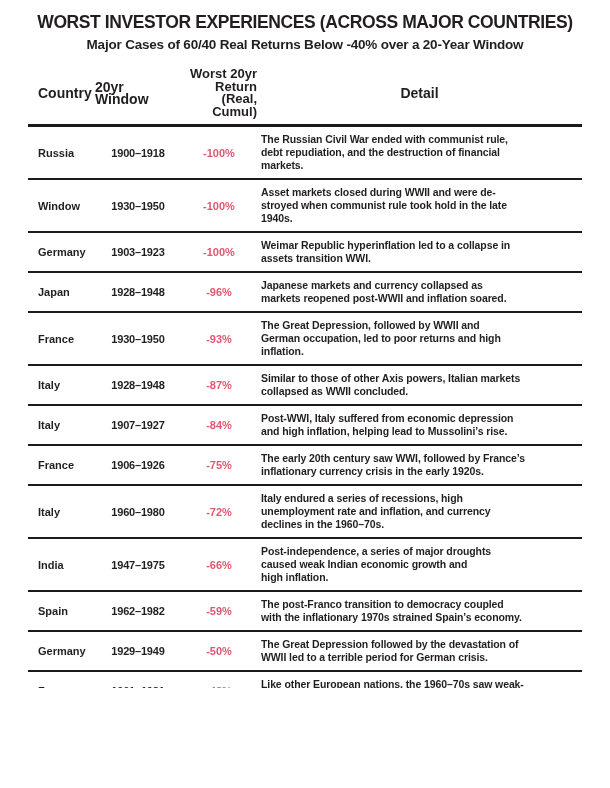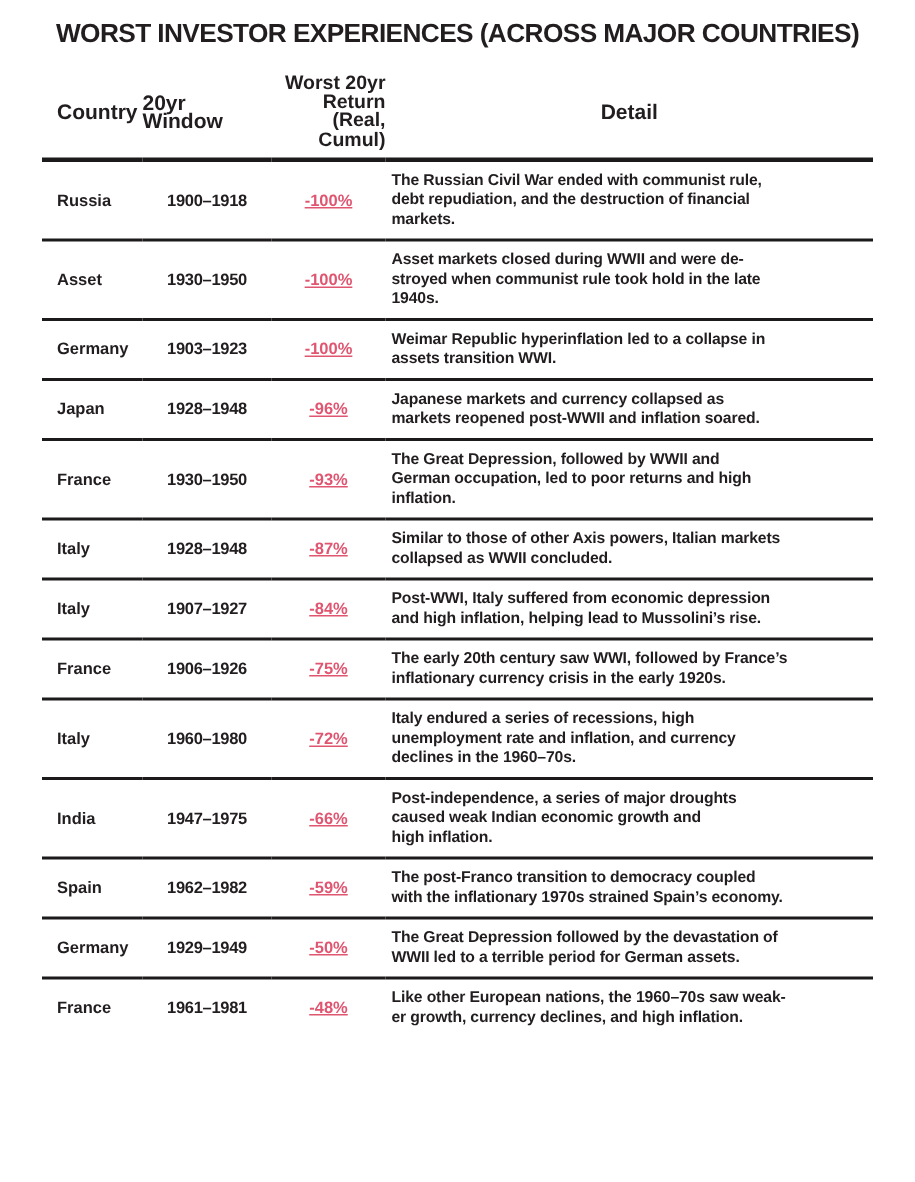--- a/index.html
+++ b/index.html
@@ -49,21 +49,21 @@
   th { font-size: 14px; line-height: 12.5px; }
   th.c-country { text-align: left; padding-left: 10px; }
   th.c-window { text-align: left; }
   th.c-return { text-align: right; white-space: pre-line; font-size: 13px; }
   th.c-detail { text-align: center; }
   td.c-country {
     text-align: left; padding-left: 10px;
     font-size: 11px;
   }
   td.c-window { text-align: center; font-size: 11px; letter-spacing: -0.2px; }
-  td.c-return { text-align: center; font-size: 11px; color: #e05671; text-decoration: underline; }
+  td.c-return { text-align: center; font-size: 11px; color: #e05671; }
   td.c-detail {
     text-align: left;
     font-size: 10.5px;
     line-height: 13px;
     white-space: pre;
     padding-left: 4px;
     letter-spacing: -0.1px;
   }
   .pagenum {
     position: absolute;
@@ -75,20 +75,21 @@
     text-align: right;
   }
   .pagenum-row { position: relative; height: 20px; }
 </style>
 </head>
 <body>
 
 <div class="page">
 
   <div class="title">WORST INVESTOR EXPERIENCES (ACROSS MAJOR COUNTRIES)</div>
+  <div class="subtitle">Major Cases of 60/40 Real Returns Below -40% over a 20-Year Window</div>
 
   <table class="returns">
     <colgroup>
       <col class="c1">
         <col class="c2">
         <col class="c3">
         <col class="c4">
     </colgroup>
     <thead>
       <tr>
@@ -103,21 +104,21 @@
     <tbody>
       <tr>
           <td class="c-country">Russia</td>
           <td class="c-window">1900–1918</td>
           <td class="c-return">-100%</td>
           <td class="c-detail">The Russian Civil War ended with communist rule,
 debt repudiation, and the destruction of financial
 markets.</td>
         </tr>
         <tr>
-          <td class="c-country">Asset</td>
+          <td class="c-country">Window</td>
           <td class="c-window">1930–1950</td>
           <td class="c-return">-100%</td>
           <td class="c-detail">Asset markets closed during WWII and were de-
 stroyed when communist rule took hold in the late
 1940s.</td>
         </tr>
         <tr>
           <td class="c-country">Germany</td>
           <td class="c-window">1903–1923</td>
           <td class="c-return">-100%</td>
@@ -181,21 +182,21 @@
           <td class="c-window">1962–1982</td>
           <td class="c-return">-59%</td>
           <td class="c-detail">The post-Franco transition to democracy coupled
 with the inflationary 1970s strained Spain’s economy.</td>
         </tr>
         <tr>
           <td class="c-country">Germany</td>
           <td class="c-window">1929–1949</td>
           <td class="c-return">-50%</td>
           <td class="c-detail">The Great Depression followed by the devastation of
-WWII led to a terrible period for German assets.</td>
+WWII led to a terrible period for German crisis.</td>
         </tr>
         <tr>
           <td class="c-country">France</td>
           <td class="c-window">1961–1981</td>
           <td class="c-return">-48%</td>
           <td class="c-detail">Like other European nations, the 1960–70s saw weak-
 er growth, currency declines, and high inflation.</td>
         </tr>
     </tbody>
   </table>

